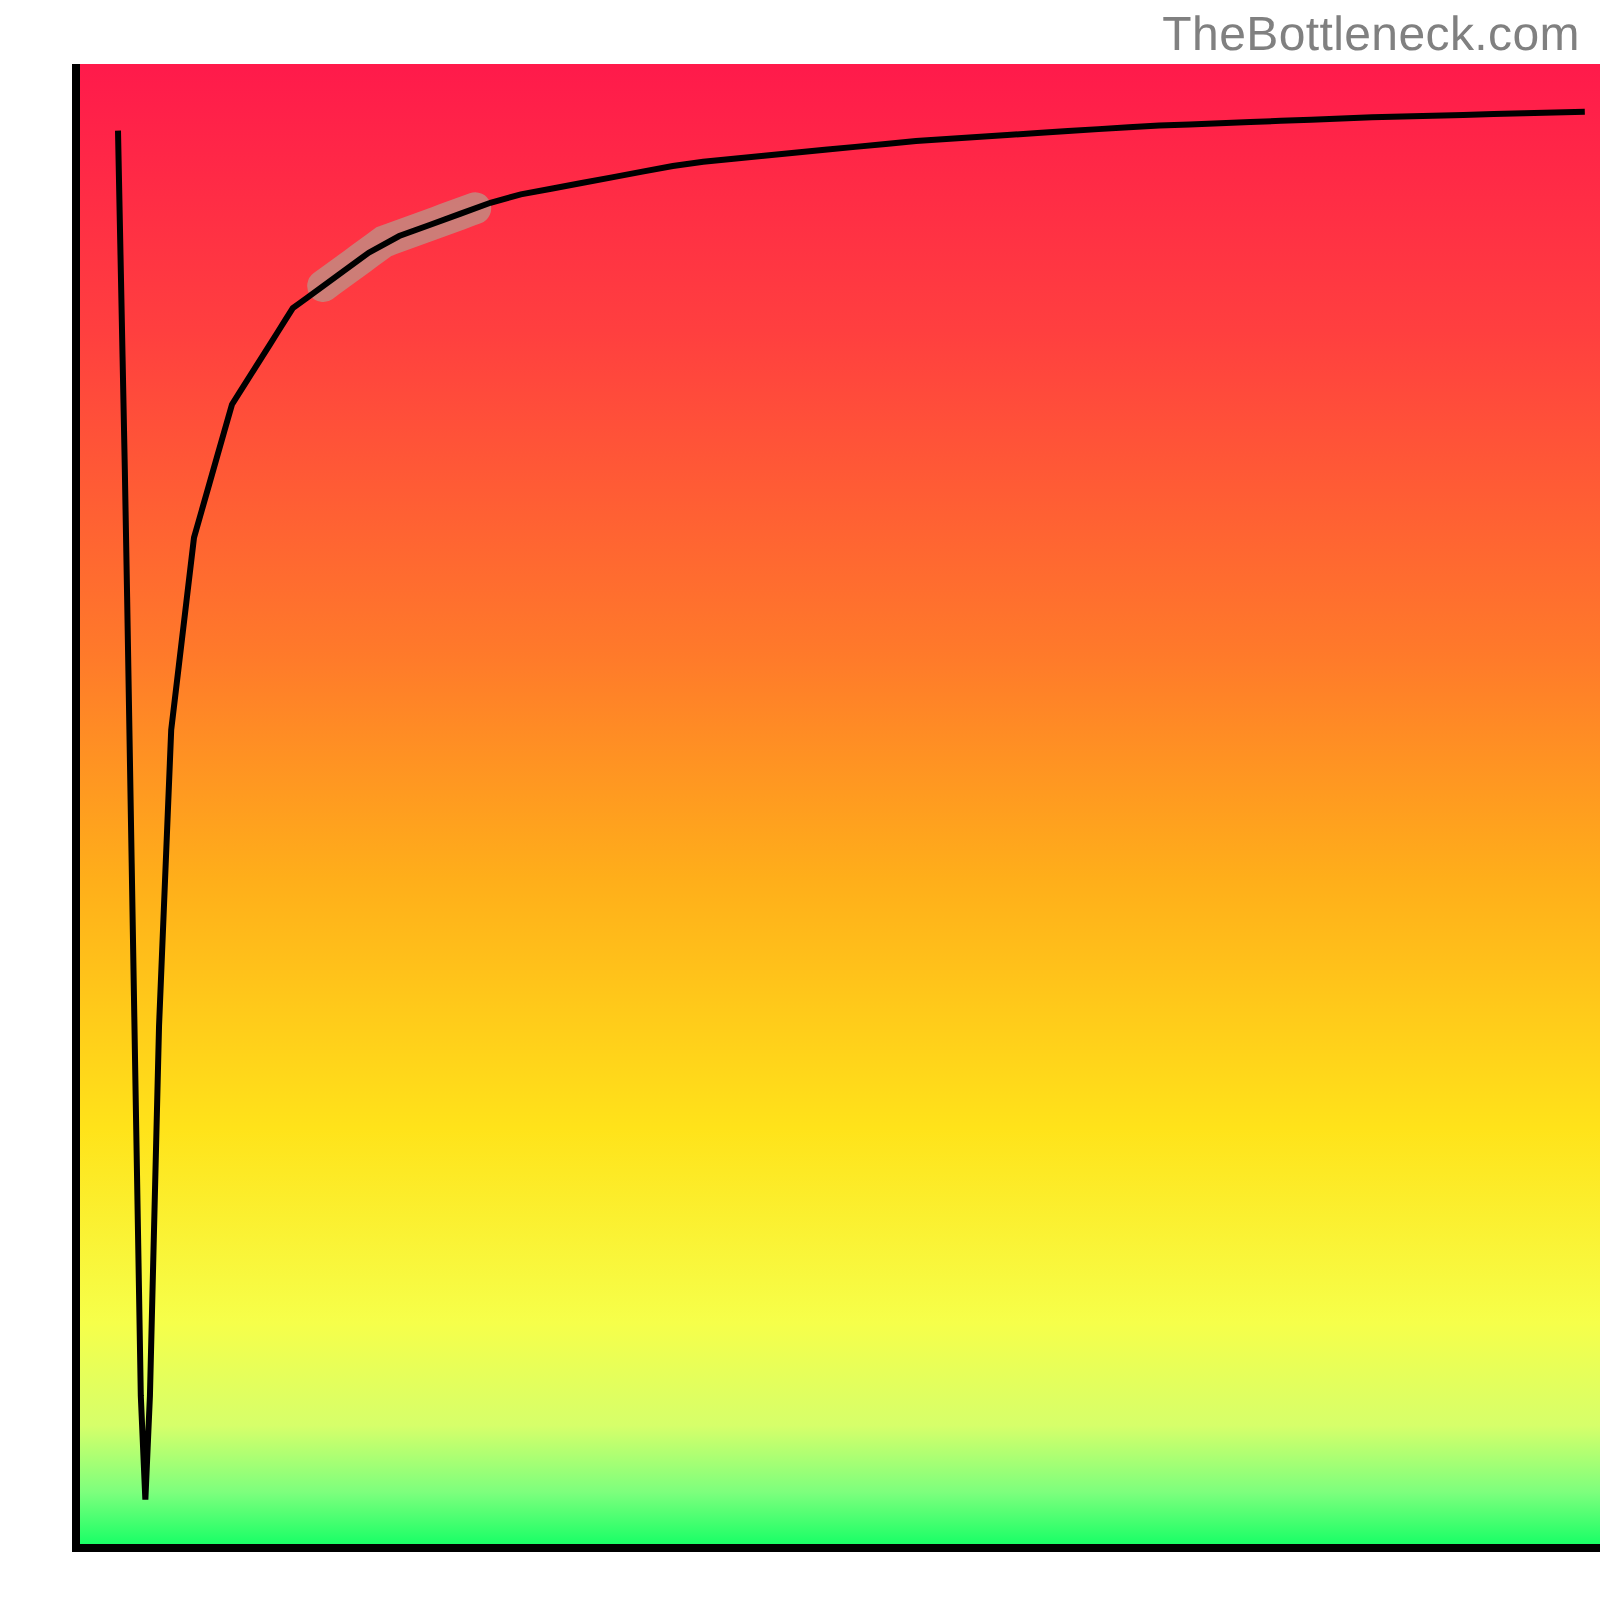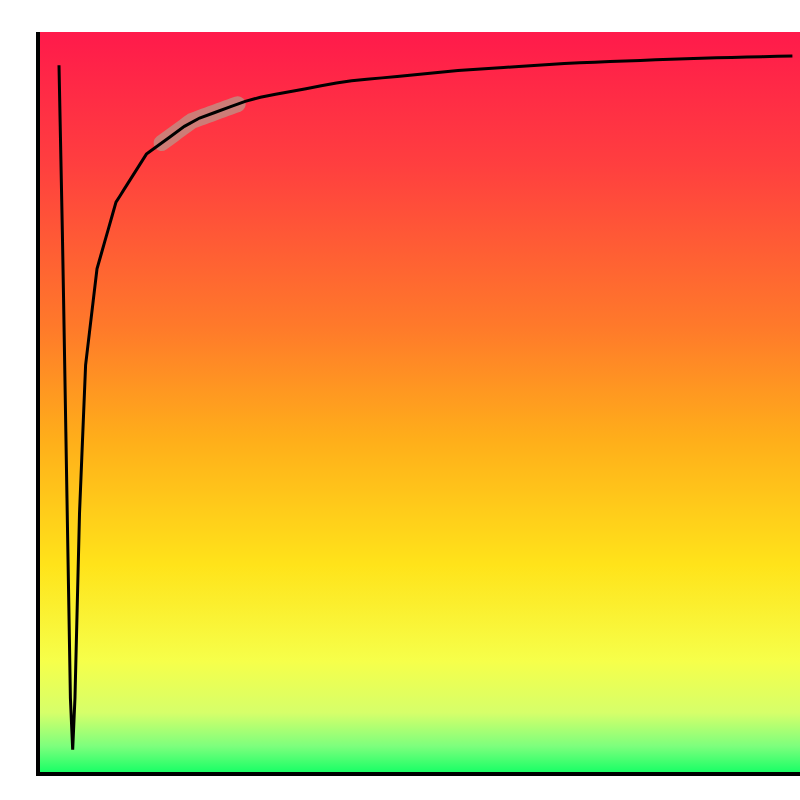--- a/index.html
+++ b/index.html
@@ -29,20 +29,21 @@
   svg {
     position: absolute;
     top: 0;
     left: 0;
   }
 </style>
 </head>
 <body>
 
 <div class="stage">
+  <div class="watermark">TheBottleneck.com</div>
   <svg id="chart-svg" width="800" height="800" viewBox="0 0 800 800">
     <defs>
       <linearGradient id="bg-grad" x1="0" y1="0" x2="0" y2="1">
           <stop offset="0%" stop-color="#ff1a4b"></stop>
           <stop offset="18%" stop-color="#ff3f3f"></stop>
           <stop offset="40%" stop-color="#ff7a2a"></stop>
           <stop offset="55.00000000000001%" stop-color="#ffae1a"></stop>
           <stop offset="72%" stop-color="#ffe31a"></stop>
           <stop offset="85%" stop-color="#f6ff4a"></stop>
           <stop offset="92%" stop-color="#d6ff6a"></stop>

